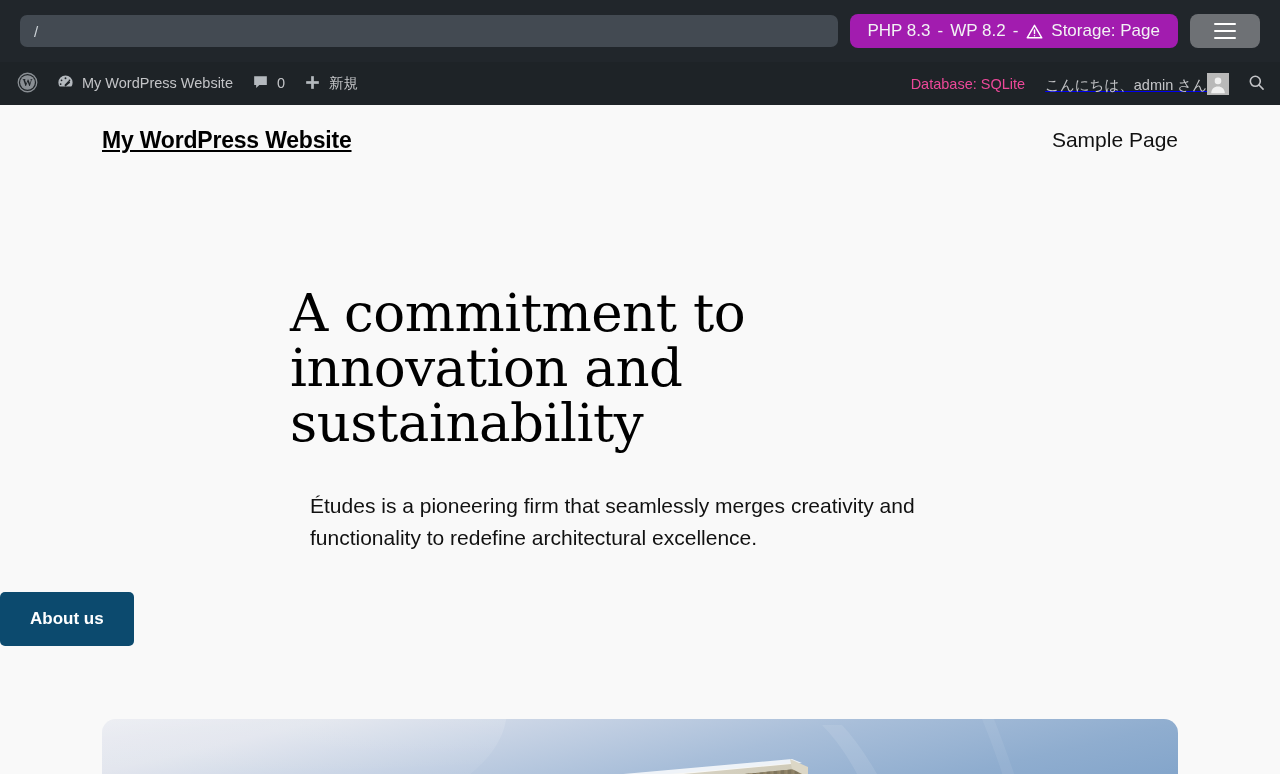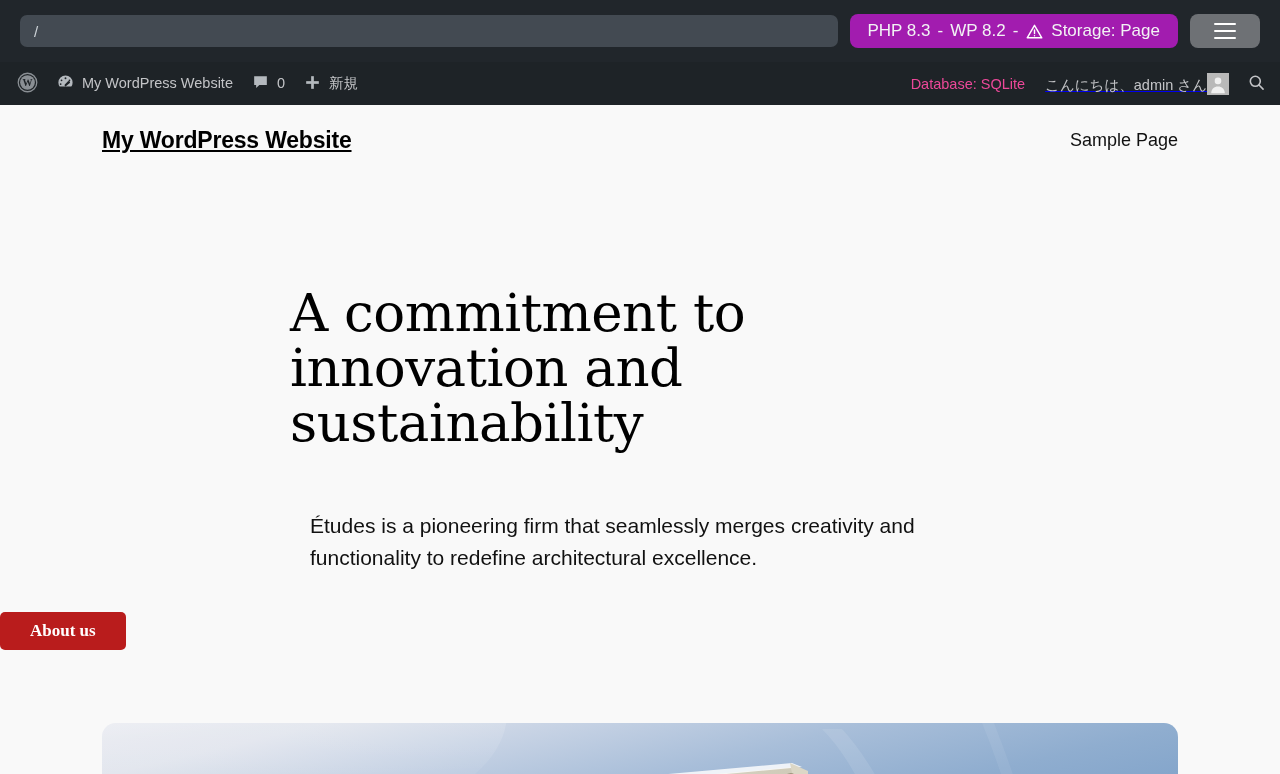--- a/index.html
+++ b/index.html
@@ -118,59 +118,59 @@
     align-items: center;
     justify-content: space-between;
   }
   #site-title {
     font-size: 23px;
     font-weight: bold;
     color: #000000;
     letter-spacing: -0.2px;
   }
   #nav-sample-page {
-    font-size: 18px;
+    font-size: 21px;
     color: #111111;
     text-decoration: none;
   }
 
   
   #hero {
     text-align: left;
     padding-top: 110px;
   }
   #hero-title {
     font-family: "DejaVu Serif", "Liberation Serif", serif;
     font-weight: normal;
     font-size: 53px;
     line-height: 1.04;
     color: #000000;
     letter-spacing: -0.5px;
     max-width: 700px;
     margin: 0 auto;
   }
   #hero-subtitle {
-    margin: 60px auto 0;
+    margin: 40px auto 0;
     max-width: 660px;
     font-size: 21px;
     line-height: 1.52;
     color: #111111;
   }
   #about-us-button {
     display: inline-block;
     margin-top: 38px;
-    background: #b91c1c;
+    background: #0c4a6e;
     color: #ffffff;
     font-size: 17px;
     font-weight: bold;
     text-decoration: none;
-    padding: 9px 30px;
+    padding: 17px 30px;
     border-radius: 5px;
     border: none;
-    font-family: Liberation Serif, serif;
+    font-family: Liberation Sans, sans-serif;
   }
 
   
   #hero-image-wrap {
     margin: 73px 102px 0;
     height: 140px;
     border-radius: 14px;
     overflow: hidden;
     position: relative;
   }

